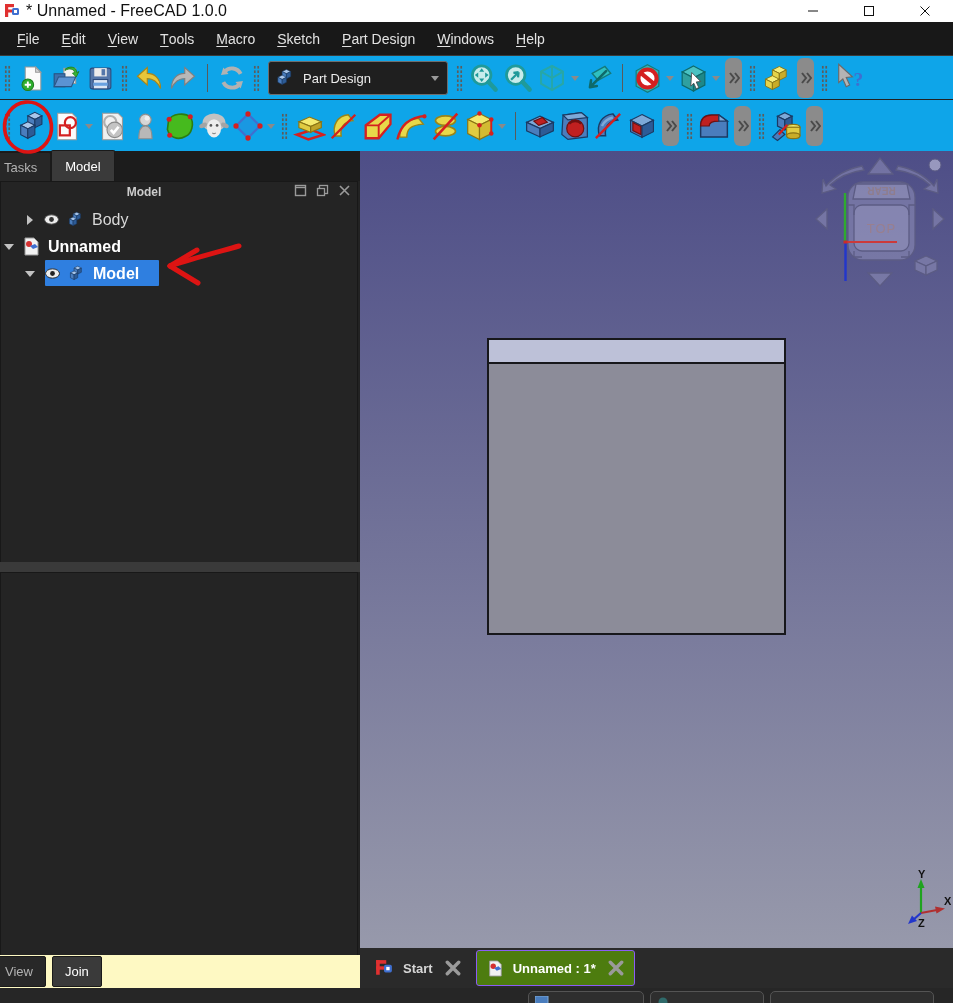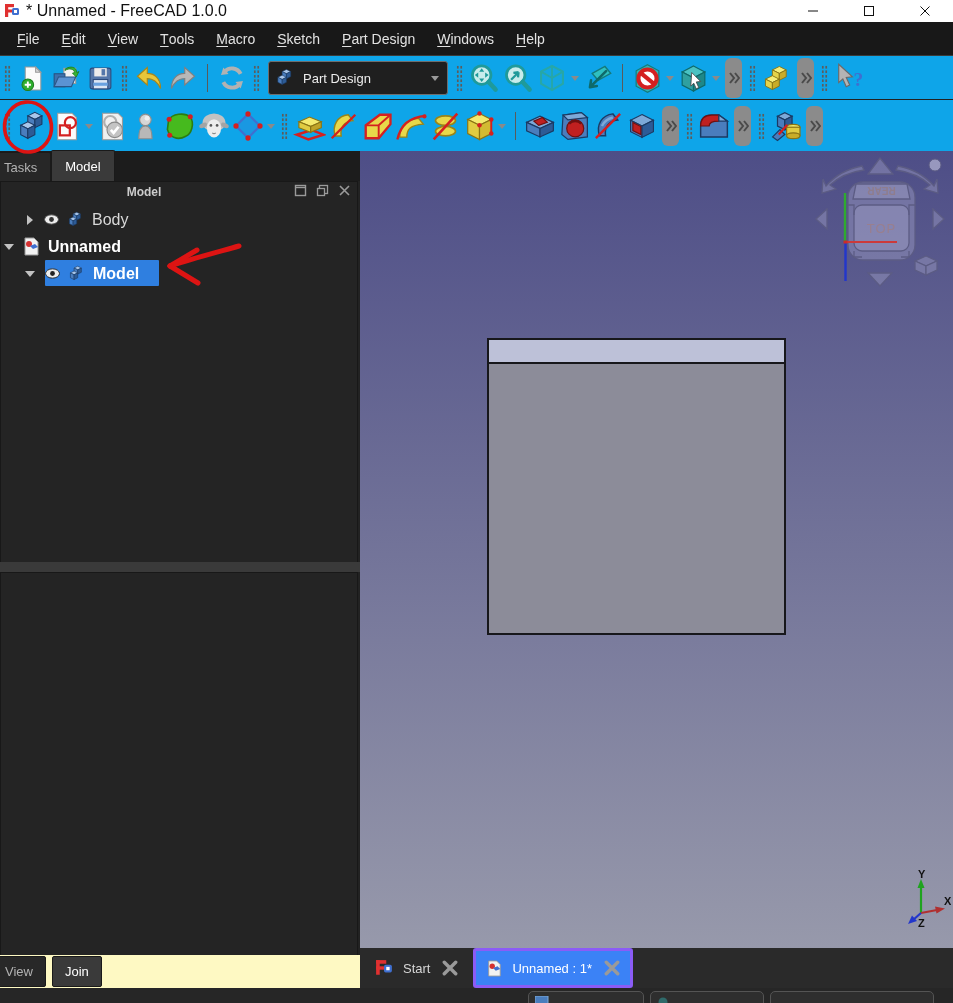--- a/index.html
+++ b/index.html
@@ -64,22 +64,22 @@
   .viewport{position:absolute;left:360px;top:151px;width:593px;height:797px;
     background:linear-gradient(#4e4e87,#9799ab);}
   .cube-obj{position:absolute;left:127px;top:187px;width:295px;height:293px;border:2px solid #17171b;}
   .cube-top{height:22px;background:#bdc1d8;border-bottom:2px solid #17171b;}
   .cube-front{position:absolute;left:0;top:24px;right:0;bottom:0;background:#8c8c99;}
   .navcube{position:absolute;left:450px;top:2px;}
   .axiscross{position:absolute;left:533px;top:718px;}
   
   .mdi-bar{position:absolute;left:360px;top:948px;width:593px;height:40px;background:#2a2a2a;display:flex;align-items:center;}
   .mdi-tab{height:34px;display:flex;align-items:center;padding:0 10px;margin-left:5px;border-radius:3px;color:#d6d6d6;font-size:13px;}
-  .mdi-tab.active{background:#3b82f6;border:3px solid #8b5cf6;color:#ffffff;}
-  .mdi-tab .mdi-label{margin:0 12px 0 10px;}
+  .mdi-tab.active{background:#4d7c0f;border:1px solid #8b5cf6;color:#ffffff;}
+  .mdi-tab .mdi-label{margin:0 12px 0 10px;font-weight:bold;}
   .bottom-strip{position:absolute;left:0;top:988px;right:0;height:15px;background:#262626;}
   .cut-box{position:absolute;top:3px;height:20px;background:#2e2e2e;border:1px solid #545454;border-radius:5px;}
   
   .annotation-layer{position:absolute;left:0;top:0;width:953px;height:1003px;pointer-events:none;z-index:50;}
 </style>
 </head>
 <body>
 
 <div class="titlebar">
   <svg class="logo" viewBox="0 0 16 16">

